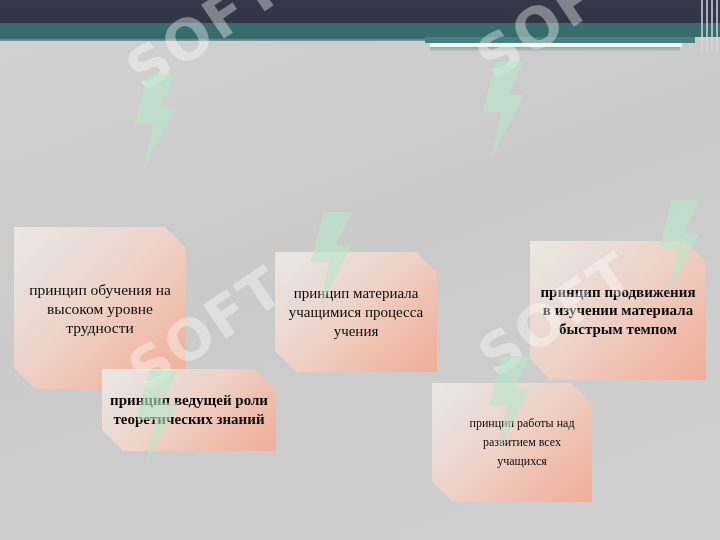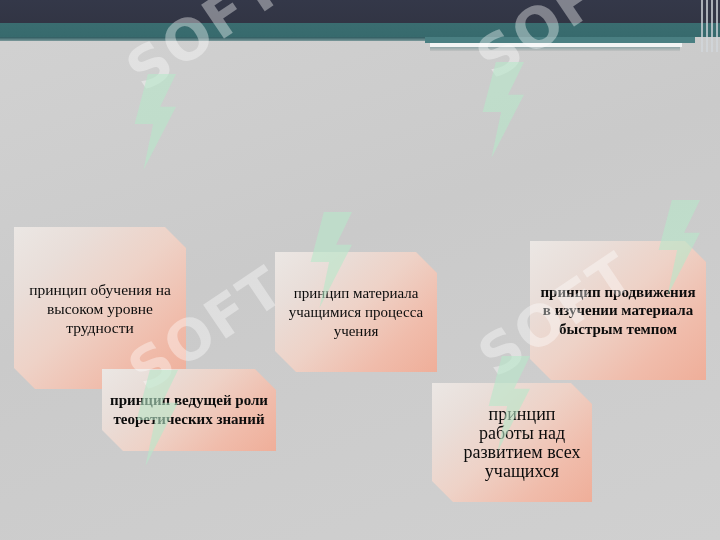--- a/index.html
+++ b/index.html
@@ -166,21 +166,21 @@
       <div class="chipbox" style="left: 275px; top: 252px; width: 162px; height: 120px;">
         <div class="inner" style="font-size: 15px; line-height: 19px;">принцип материала учащимися процесса учения</div>
       </div>
       <div class="chipbox" style="left: 530px; top: 241px; width: 176px; height: 139px;">
         <div class="inner" style="font-size: 15px; line-height: 18.5px; font-weight: bold;">принцип продвижения в изучении материала быстрым темпом</div>
       </div>
       <div class="chipbox" style="left: 102px; top: 369px; width: 174px; height: 82px; font-weight: bold;">
         <div class="inner" style="font-size: 15px; line-height: 19px;">принцип ведущей роли теоретических знаний</div>
       </div>
       <div class="chipbox" style="left: 432px; top: 383px; width: 160px; height: 119px;">
-        <div class="inner" style="font-size: 18px; line-height: 19px; margin-left: 20px;">принцип работы над развитием всех учащихся</div>
+        <div class="inner" style="font-size: 12px; line-height: 19px; margin-left: 20px;">принцип работы над развитием всех учащихся</div>
       </div>
     </div>
 
   <div class="wm-layer">
     <div class="wm-text" style="left:118px; top:-4px;">SOFT</div>
     <div class="wm-text" style="left:468px; top:-16px;">SOFT</div>
     <div class="wm-text" style="left:120px; top:296px;">SOFT</div>
     <div class="wm-text" style="left:470px; top:282px;">SOFT</div>
 
     <div class="wm-chev" style="left:132px; top:74px;"></div>

